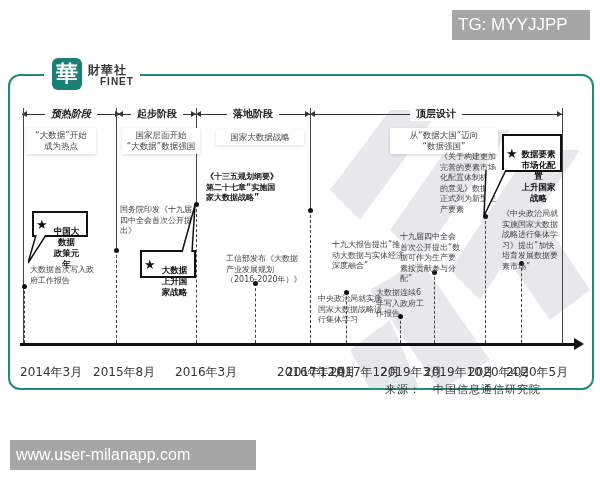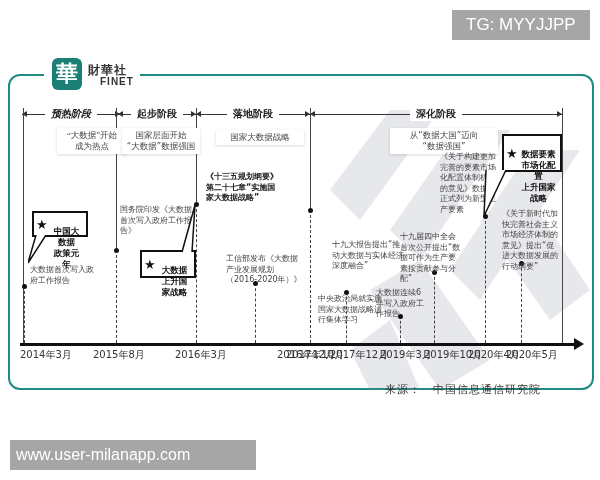--- a/index.html
+++ b/index.html
@@ -1,20 +1,20 @@
 <!DOCTYPE html>
 <html><head>
 <meta charset="utf-8">
 <style>
   html, body { margin:0; padding:0; }
   body { width:600px; height:480px; background:#ffffff; position:relative; overflow:hidden;
          font-family:"DejaVu Sans", sans-serif; color:#222; }
   .abs { position:absolute; }
   .tg { left:452px; top:10px; width:138px; height:30px; background:#a6a6a6; color:#fff;
-        font-family:"Liberation Sans", sans-serif; font-size:17px; line-height:30px; padding-left:14px; box-sizing:border-box; }
+        font-family:"Liberation Sans", sans-serif; font-size:17px; line-height:30px; padding-left:6px; box-sizing:border-box; }
   .frame { left:8px; top:74px; width:586px; height:316px; border:2px solid #1f8a80; border-radius:12px; box-sizing:border-box; background:#fff; }
   .logo-gap { left:44px; top:60px; width:96px; height:30px; background:#fff; }
   .logo-box { left:52px; top:58px; width:30px; height:32px; background:#1a7f74; border-radius:6px; color:#fff;
               font-size:22px; line-height:32px; text-align:center; font-weight:bold; }
   .logo-cn { left:88px; top:62px; font-size:12px; font-weight:bold; color:#333; letter-spacing:1px; }
   .logo-en { left:80px; top:76px; font-family:"Liberation Sans", sans-serif; font-size:10px; font-weight:bold; color:#333; letter-spacing:1px;margin-left:20px; }
   .watermark { left:330px; top:110px; width:260px; height:280px; opacity:0.18; }
   .phase { top:107px; height:14px; }
   .phase .line { position:absolute; top:7px; left:0; right:0; height:1px; background:#333; }
   .phase .label { position:absolute; top:0; left:50%; transform:translateX(-50%); background:#fff; padding:0 6px;
@@ -23,21 +23,21 @@
   .phase .arrR { position:absolute; right:0; top:4px; width:0; height:0; border-top:3px solid transparent; border-bottom:3px solid transparent; border-left:5px solid #333; }
   .vline { width:1px; background:#444; }
   .dline { width:0; border-left:1px dashed #444; }
   .dot { width:5px; height:5px; border-radius:50%; background:#111; }
   .desc { font-size:8.5px; line-height:11px; text-align:center; color:#444; background:#fff; box-shadow:0 1px 3px rgba(0,0,0,0.15); padding:2px 4px; }
   .note { font-size:8px; line-height:10.5px; color:#444; }
   .callout { border:2px solid #111; background:#fff; font-size:8.5px; font-weight:bold; line-height:11px; text-align:center; color:#111; padding:2px 3px 2px 16px; box-sizing:border-box; }
   .callout .star { position:absolute; left:2px; top:50%; transform:translateY(-50%); font-size:13px; }
   .axis { left:20px; top:343px; width:556px; height:3px; background:#111; }
   .axis-arrow { left:574px; top:338px; width:0; height:0; border-top:6px solid transparent; border-bottom:6px solid transparent; border-left:10px solid #111; }
-  .tick { font-size:10px; color:#333; white-space:nowrap; top:348px; }
+  .tick { font-size:12px; color:#333; white-space:nowrap; top:364px; }
   .source { left:385px; top:382px; font-size:11px; color:#333; letter-spacing:1px; }
   .url { left:10px; top:440px; width:246px; height:30px; background:#a6a6a6; color:#fff; font-family:"Liberation Sans", sans-serif; font-size:16px; line-height:30px; padding-left:6px; box-sizing:border-box; }
 </style>
 </head>
 <body>
 
 <div class="abs tg">TG: MYYJJPP</div>
 
 <div class="abs frame"></div>
 <div class="abs logo-gap"></div>
@@ -71,30 +71,30 @@
 <div class="abs phase" style="left:196px;width:114px;">
   <div class="line"></div>
     <div class="arrL"></div>
     <div class="arrR"></div>
   <span class="label">落地阶段</span>
 </div>
 <div class="abs phase" style="left:310px;width:252px;">
   <div class="line"></div>
     <div class="arrL"></div>
     <div class="arrR"></div>
-  <span class="label">深化阶段</span>
+  <span class="label">顶层设计</span>
 </div>
 
 <div class="abs vline" style="left:23px;top:108px;height:236px;"></div>
 <div class="abs vline" style="left:116px;top:108px;height:140px;"></div>
 <div class="abs vline" style="left:196px;top:108px;height:96px;"></div>
 <div class="abs vline" style="left:310px;top:108px;height:100px;"></div>
 <div class="abs vline" style="left:562px;top:108px;height:236px;"></div>
 
-<div class="abs desc" style="left:57px;top:128px;width:62px;white-space:pre-line;font-family:Liberation Serif, serif;">“大数据”开始
+<div class="abs desc" style="left:26px;top:128px;width:62px;white-space:pre-line;">“大数据”开始
 成为热点</div>
 <div class="abs desc" style="left:122px;top:128px;width:70px;white-space:pre-line;">国家层面开始
 “大数据”数据强国</div>
 <div class="abs desc" style="left:216px;top:130px;width:80px;white-space:pre-line;">国家大数据战略</div>
 <div class="abs desc" style="left:390px;top:128px;width:100px;white-space:pre-line;">从“数据大国”迈向
 “数据强国”</div>
 
 <div class="abs dline" style="left:24px;top:286px;height:57px;"></div>
 <div class="abs dot" style="left:22px;top:284px;"></div>
 <div class="abs dline" style="left:116px;top:250px;height:93px;"></div>
@@ -110,29 +110,29 @@
 <div class="abs dline" style="left:400px;top:316px;height:27px;"></div>
 <div class="abs dot" style="left:398px;top:314px;"></div>
 <div class="abs dline" style="left:434px;top:272px;height:71px;"></div>
 <div class="abs dot" style="left:432px;top:270px;"></div>
 <div class="abs dline" style="left:485px;top:216px;height:127px;"></div>
 <div class="abs dot" style="left:483px;top:214px;"></div>
 <div class="abs dline" style="left:521px;top:263px;height:80px;"></div>
 <div class="abs dot" style="left:519px;top:261px;"></div>
 
 <div class="abs note" style="left:30px;top:265px;width:70px;">大数据首次写入政府工作报告</div>
-<div class="abs note" style="left:120px;top:205px;width:72px;">国务院印发《大数据首次写入政府工作报告》</div>
+<div class="abs note" style="left:120px;top:205px;width:72px;">国务院印发《十九届四中全会首次公开提出》</div>
 <div class="abs note" style="left:206px;top:172px;width:72px;font-weight:bold;color:#222;">《十三五规划纲要》第二十七章“实施国家大数据战略”</div>
 <div class="abs note" style="left:226px;top:254px;width:76px;">工信部发布《大数据产业发展规划（2016-2020年）》</div>
 <div class="abs note" style="left:316px;top:240px;width:72px;margin-left:16px;">十九大报告提出“推动大数据与实体经济深度融合”</div>
 <div class="abs note" style="left:318px;top:262px;width:64px;margin-top:32px;">中央政治局就实施国家大数据战略进行集体学习</div>
 <div class="abs note" style="left:376px;top:288px;width:52px;">大数据连续6年写入政府工作报告</div>
 <div class="abs note" style="left:400px;top:232px;width:62px;">十九届四中全会首次公开提出“数据可作为生产要素按贡献参与分配”</div>
 <div class="abs note" style="left:440px;top:152px;width:58px;">《关于构建更加完善的要素市场化配置体制机制的意见》数据被正式列为新型生产要素</div>
-<div class="abs note" style="left:502px;top:209px;width:56px;">《关于新时代加快完善社会主义市场经济体制的意见》提出“促进大数据发展的行动纲要”</div>
+<div class="abs note" style="left:502px;top:209px;width:56px;">《中央政治局就实施国家大数据战略进行集体学习》提出“加快培育发展数据要素市场”</div>
 
 <div class="abs callout" style="left:32px;top:211px;width:56px;height:26px;white-space:pre-line;">
   <span class="star">★</span><span>中国大数据
 政策元年</span>
 </div>
 <svg class="abs" style="left:28px;top:235px;" width="30" height="30">
     <polyline points="8,0 0,28 18,0" fill="#fff" stroke="#111" stroke-width="1.5"></polyline>
   </svg>
 
 <div class="abs callout" style="left:140px;top:250px;width:56px;height:28px;white-space:pre-line;">

